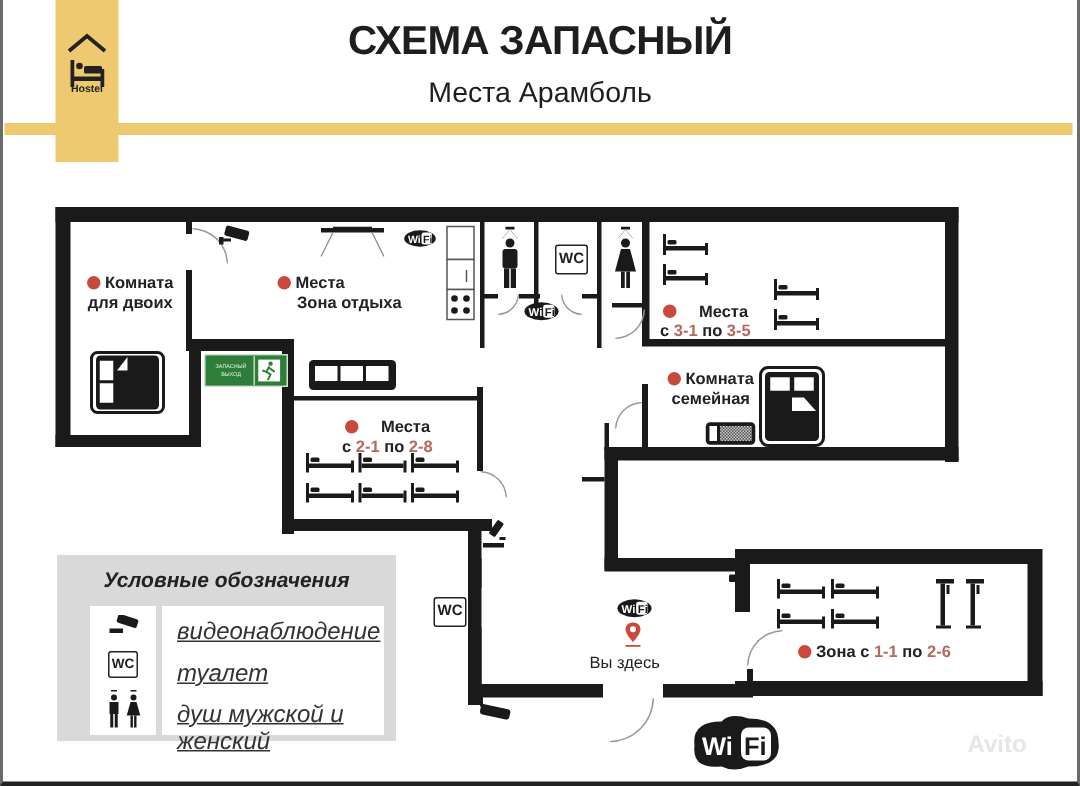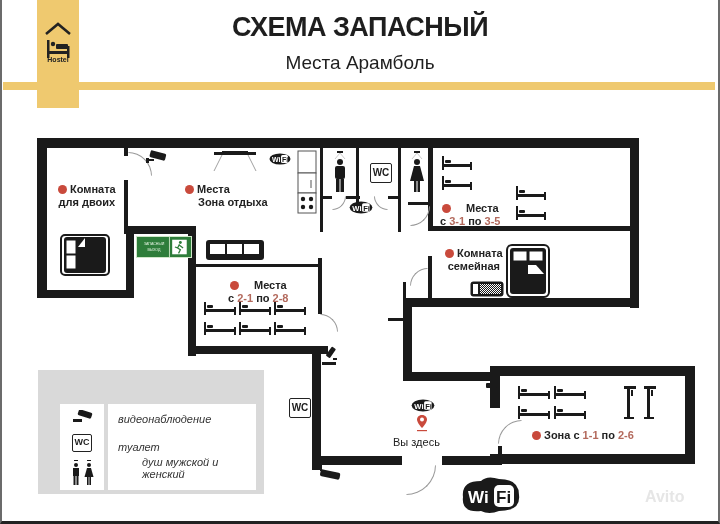--- a/index.html
+++ b/index.html
@@ -22,21 +22,21 @@
   .num { color: #b3695c; }
 
   .exit-sign { position: absolute; left: 136px; top: 236px; width: 56px; height: 22px; background: #2e7d3a; border: 1px solid #cfe7c8; display: flex; }
 
   .wc-box { position: absolute; border: 1.5px solid #222; border-radius: 2px; font-size: 10px; font-weight: bold; text-align: center; background:#fff; }
 
   .legend { position: absolute; left: 38px; top: 370px; width: 226px; height: 124px; background: #d9d9d9; }
   .legend-title { position: absolute; left: 0; top: 8px; width: 226px; text-align: center; font-size: 14px; font-weight: bold; font-style: italic; color: #222; }
   .legend-icons { position: absolute; left: 22px; top: 34px; width: 44px; height: 86px; background: #fff; }
   .legend-texts { position: absolute; left: 70px; top: 34px; width: 148px; height: 86px; background: #fff; }
-  .legend-row { position: absolute; left: 10px; font-size: 11px; font-style: italic; color: #333; }
+  .legend-row { position: absolute; left: 10px; font-size: 16px; font-style: italic; color: #333; text-decoration: underline; }
 
   .wifi { position: absolute; }
   .watermark { position: absolute; left: 645px; top: 488px; font-size: 16px; color: #e6e6e6; font-weight: bold; }
   .here { position: absolute; left: 393px; top: 436px; font-size: 11px; color: #222; }
 </style>
 </head>
 <body>
 
 <div class="frame"></div>
 
@@ -314,20 +314,21 @@
 </svg>
 
 <svg style="position:absolute;left:416px;top:414px;" width="12" height="18" viewBox="0 0 12 18">
   <path d="M6 1 C2.5 1 1 3.5 1 5.5 C1 9 6 14 6 14 C6 14 11 9 11 5.5 C11 3.5 9.5 1 6 1 Z" fill="#c94a3c"></path>
   <circle cx="6" cy="5.5" r="2" fill="#fff"></circle>
   <rect x="1" y="16" width="10" height="1.2" fill="#c94a3c"></rect>
 </svg>
 <div class="here">Вы здесь</div>
 
 <div class="legend">
+  <div class="legend-title">Условные обозначения</div>
   <div class="legend-icons">
     <svg style="position:absolute;left:12px;top:6px;" width="22" height="14" viewBox="0 0 22 14">
       <rect x="6" y="1" width="14" height="6" rx="1.5" fill="#1a1a1a" transform="rotate(18 13 4)"></rect>
       <rect x="1" y="9" width="9" height="3" fill="#1a1a1a"></rect>
     </svg>
     <div style="position:absolute;left:12px;top:30px;width:20px;height:18px;border:1.5px solid #222;border-radius:2px;font-size:9px;font-weight:bold;text-align:center;line-height:15px;">WC</div>
     <svg style="position:absolute;left:10px;top:56px;" width="26" height="26" viewBox="0 0 26 26">
       <rect x="4" y="0" width="4" height="1" fill="#1a1a1a"></rect>
         <rect x="17" y="0" width="4" height="1" fill="#1a1a1a"></rect>
       <circle cx="6" cy="5" r="2" fill="#1a1a1a"></circle>
@@ -336,17 +337,17 @@
         <rect x="6.5" y="16" width="2" height="9" fill="#1a1a1a"></rect>
       <circle cx="19" cy="5" r="2" fill="#1a1a1a"></circle>
         <polygon points="17,8 21,8 23.5,17 14.5,17" fill="#1a1a1a"></polygon>
       <rect x="17" y="17" width="1.6" height="8" fill="#1a1a1a"></rect>
         <rect x="19.4" y="17" width="1.6" height="8" fill="#1a1a1a"></rect>
     </svg>
   </div>
   <div class="legend-texts">
     <div class="legend-row" style="top:9px;">видеонаблюдение</div>
     <div class="legend-row" style="top:37px;text-align:center;">туалет</div>
-    <div class="legend-row" style="top:52px;margin-left:24px;">душ мужской и женский</div>
+    <div class="legend-row" style="top:64px;">душ мужской и женский</div>
   </div>
 </div>
 
 <div class="watermark">Avito</div>
 
 </body></html>

